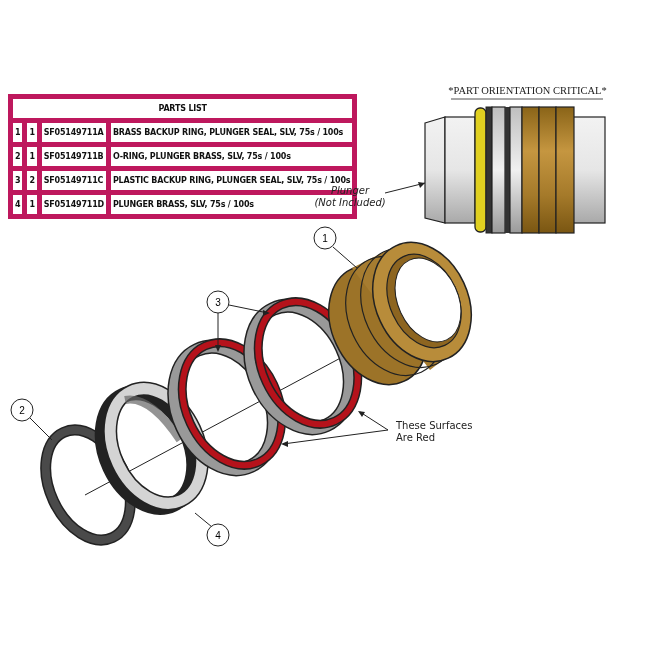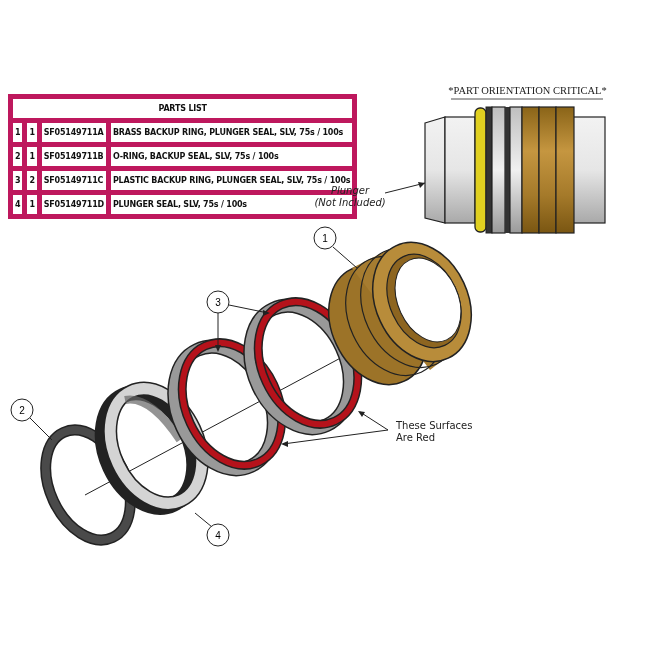--- a/index.html
+++ b/index.html
@@ -22,33 +22,33 @@
   <tr>
     <td class="c">1</td>
     <td class="c">1</td>
     <td>SF05149711A</td>
     <td>BRASS BACKUP RING, PLUNGER SEAL, SLV, 75s / 100s</td>
   </tr>
   <tr>
     <td class="c">2</td>
     <td class="c">1</td>
     <td>SF05149711B</td>
-    <td>O-RING, BACKUP SEAL, SLV, 75s / 100s</td>
+    <td>O-RING, PLUNGER BRASS, SLV, 75s / 100s</td>
   </tr>
   <tr>
     <td class="c">3</td>
     <td class="c">2</td>
     <td>SF05149711C</td>
     <td>PLASTIC BACKUP RING, PLUNGER SEAL, SLV, 75s / 100s</td>
   </tr>
   <tr>
     <td class="c">4</td>
     <td class="c">1</td>
     <td>SF05149711D</td>
-    <td>PLUNGER SEAL, SLV, 75s / 100s</td>
+    <td>PLUNGER BRASS, SLV, 75s / 100s</td>
   </tr>
 </tbody>
   </table>
 
 <svg id="diagram" width="650" height="650" viewBox="0 0 650 650">
   <defs>
     <linearGradient id="gPl" x1="0" y1="0" x2="0" y2="1">
       <stop offset="0" stop-color="#f2f2f2"></stop>
         <stop offset="0.5" stop-color="#e6e6e6"></stop>
         <stop offset="1" stop-color="#a9a9a9"></stop>

